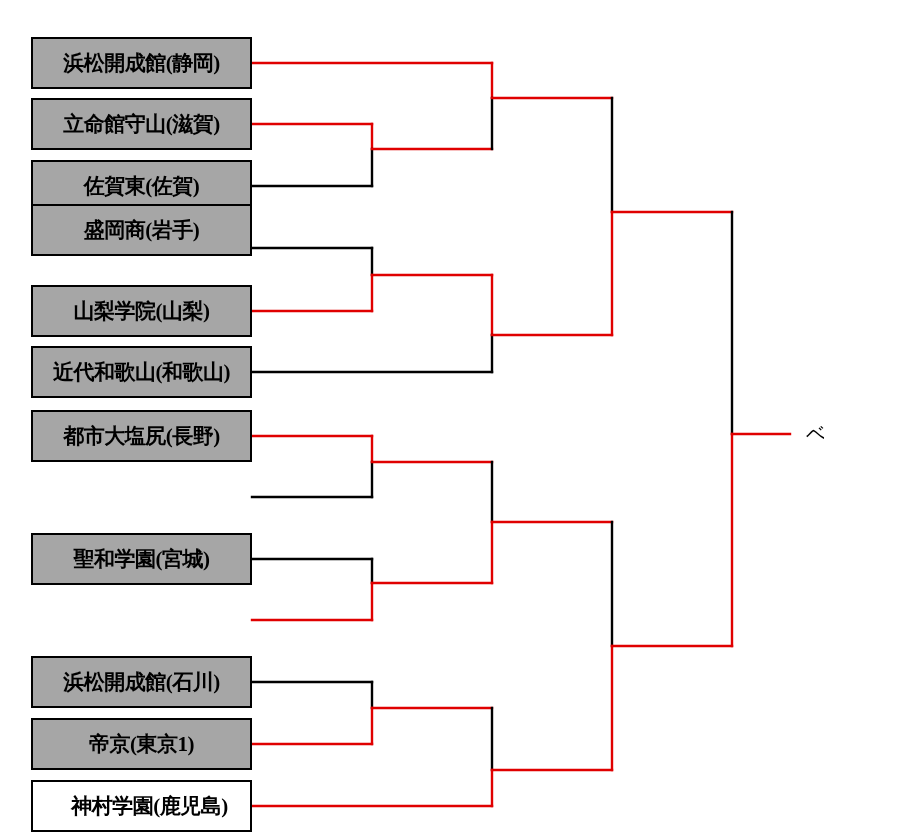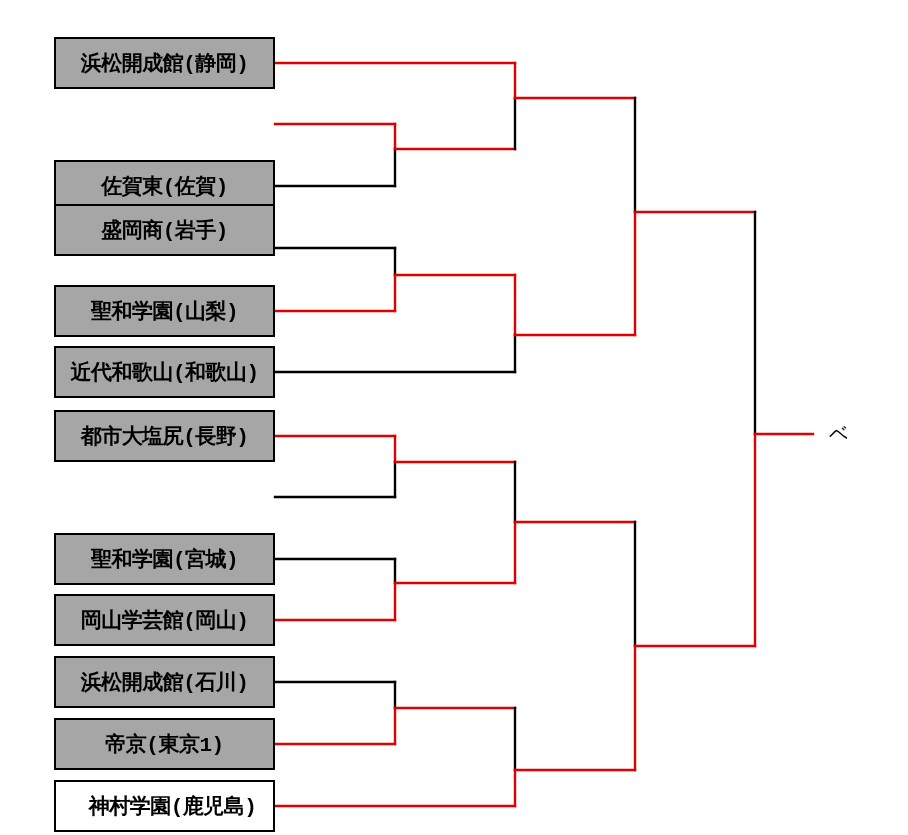--- a/index.html
+++ b/index.html
@@ -1,22 +1,21 @@
 <!DOCTYPE html>
 <html><head>
 <meta charset="utf-8">
 <style>
   html,body{margin:0;padding:0;background:#fff;}
   .stage{
     position:relative;
     width:824px;height:835px;
     background:var(--bg,#fff);
-    font-family:Liberation Mono, monospace;
+    font-family:Liberation Serif, serif;
     overflow:hidden;
-    margin-left:23px;
   }
   svg.lines{position:absolute;left:0;top:0;width:908px;height:835px;}
   svg.lines line{stroke-width:2.4px;stroke-linecap:square;fill:none;}
   svg.lines line.w{stroke:var(--win,#e00000);}
   svg.lines line.l{stroke:var(--line,#000);}
   .box{
     position:absolute;left:31px;width:221px;height:52px;
     box-sizing:border-box;
     background:var(--fill,#a6a6a6);
     border:2.6px solid var(--border,#000);
@@ -117,40 +116,40 @@
     <g>
       <line class="l" x1="732" y1="212" x2="732" y2="434"></line>
       <line class="w" x1="732" y1="434" x2="732" y2="646"></line>
       <line class="w" x1="732" y1="434" x2="790" y2="434"></line>
     </g>
   </svg>
 
   <div class="box b0">
       <span>浜松開成館(静岡)</span>
     </div>
+  <div class="box b1">
+      <span>立命館守山(滋賀)</span>
+    </div>
   <div class="box b2">
       <span>佐賀東(佐賀)</span>
     </div>
   <div class="box b3">
       <span>盛岡商(岩手)</span>
     </div>
   <div class="box b4">
-      <span>聖和学園(山梨)</span>
+      <span>山梨学院(山梨)</span>
     </div>
   <div class="box b6">
       <span>都市大塩尻(長野)</span>
     </div>
   <div class="box b5">
       <span>近代和歌山(和歌山)</span>
     </div>
   <div class="box b8">
       <span>聖和学園(宮城)</span>
-    </div>
-  <div class="box b9">
-      <span>岡山学芸館(岡山)</span>
     </div>
   <div class="box b10">
       <span>浜松開成館(石川)</span>
     </div>
   <div class="box b11">
       <span>帝京(東京1)</span>
     </div>
   <div class="box b12 alt">
       <span>神村学園(鹿児島)</span>
     </div>

